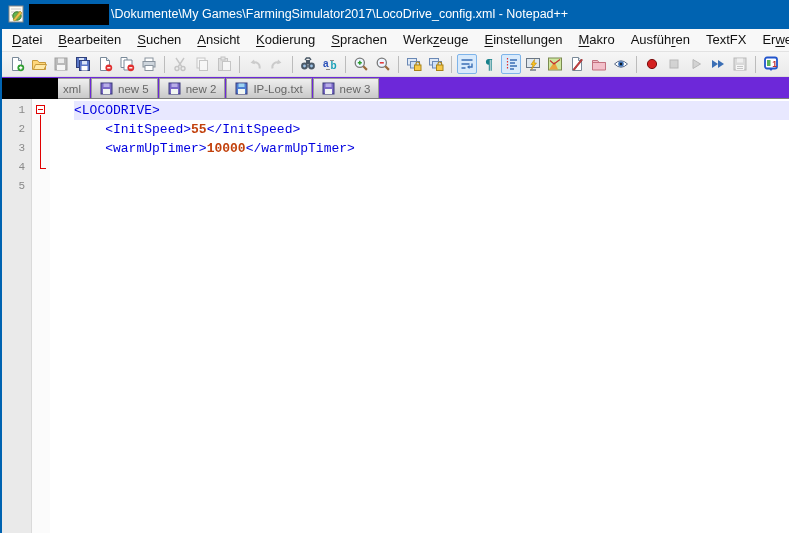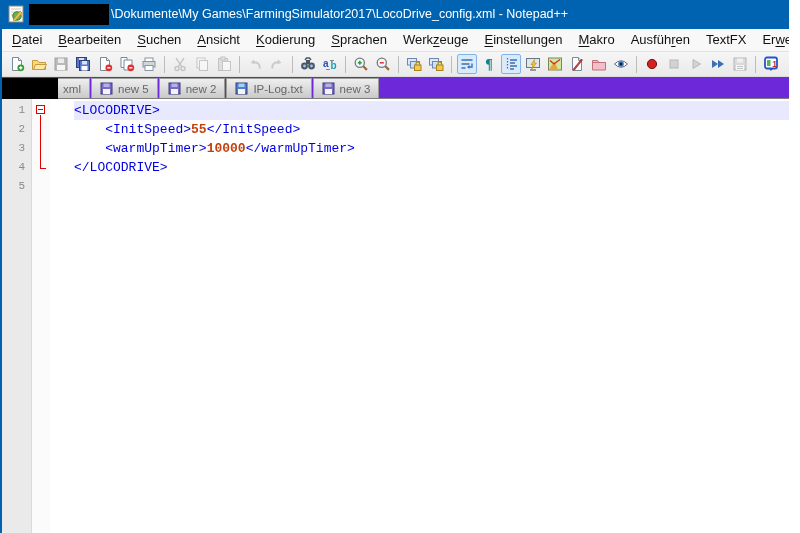--- a/index.html
+++ b/index.html
@@ -433,18 +433,17 @@
       </div>
     <div class="foldmargin" id="foldmargin">
         <div class="fold-box" style="top: 6px;"></div>
         <div class="fold-vline" style="top: 16px; height: 53px;"></div>
         <div class="fold-hline" style="top: 69px;"></div>
       </div>
     <div class="codearea" id="codearea">
         <div class="code-line current"><span class="seg-tag">&lt;LOCODRIVE&gt;</span></div>
         <div class="code-line"><span class="seg-plain">    </span><span class="seg-tag">&lt;InitSpeed&gt;</span><span class="seg-value">55</span><span class="seg-tag">&lt;/InitSpeed&gt;</span></div>
         <div class="code-line"><span class="seg-plain">    </span><span class="seg-tag">&lt;warmUpTimer&gt;</span><span class="seg-value">10000</span><span class="seg-tag">&lt;/warmUpTimer&gt;</span></div>
-        <div class="code-line"><span class="seg-tag">&lt;/LOCODRIVE&gt;</span></div>
         <div class="code-line">&nbsp;</div>
       </div>
   </div>
 
 </div>
 
 </body></html>

